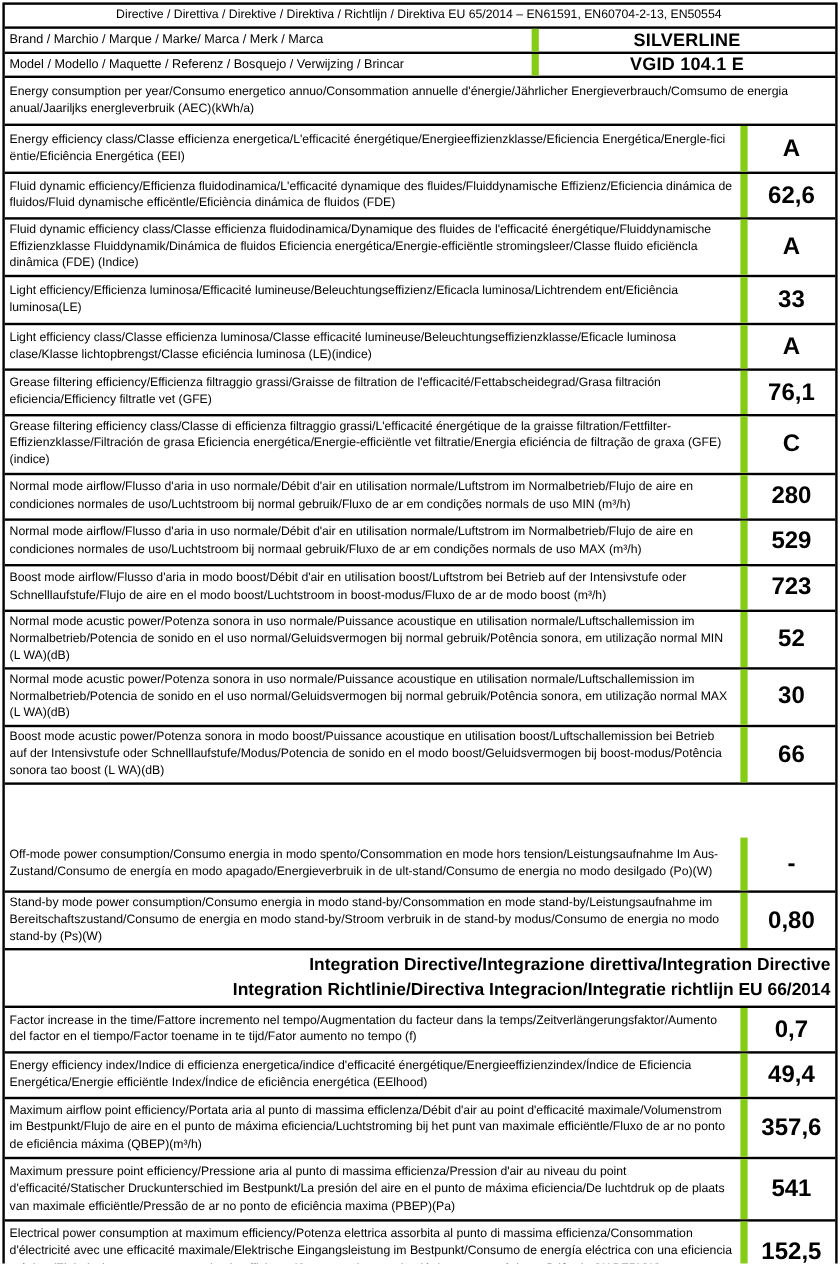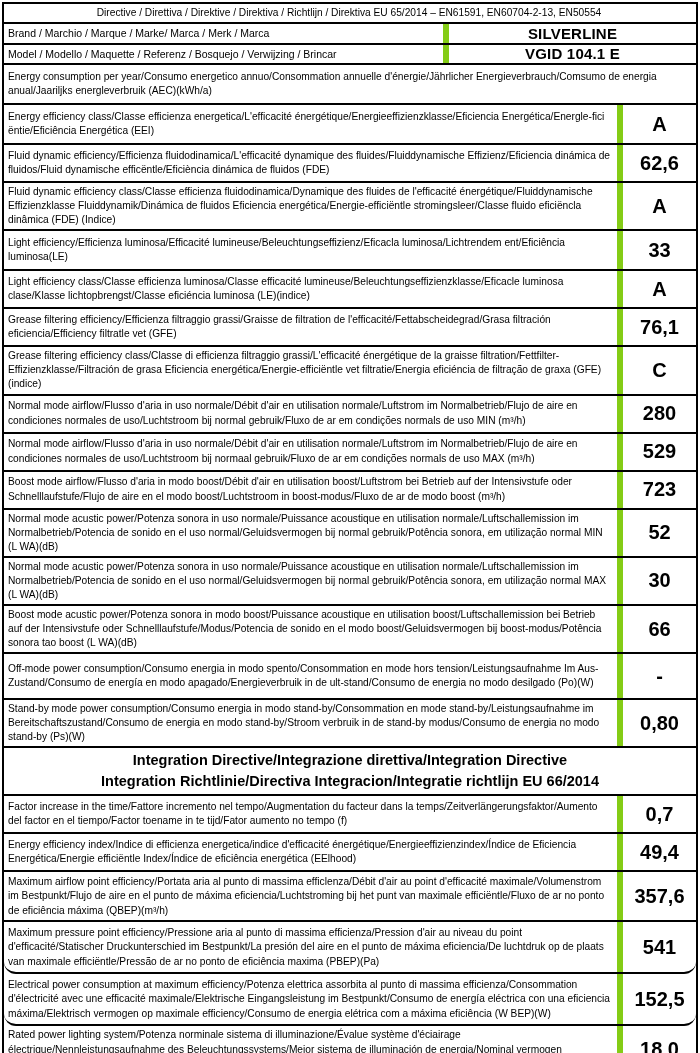--- a/index.html
+++ b/index.html
@@ -52,28 +52,29 @@
   .section-header {
     min-height: 44px;
     flex-direction: column;
     justify-content: center;
     display: flex;
     text-align: center;
     font-weight: bold;
     font-size: 14.5px;
     line-height: 1.45;
     padding: 2px 4px;
+    align-items: flex-end;
   }
   
   .h38 { min-height: 38px; }
   .h40 { min-height: 40px; }
   .h44 { min-height: 44px; }
-  .h46 { min-height: 46px; }
+  .h46 { min-height: 46px; margin-top: 44px; }
   .h50 { min-height: 50px; }
-  .h52 { min-height: 52px; border-radius: 12px; }
+  .h52 { min-height: 52px; }
 </style>
 </head>
 <body>
 
 <div class="sheet">
 
   <div class="row full-row top-directive">
     <div class="cell label-cell">Directive / Direttiva / Direktive / Direktiva / Richtlijn / Direktiva EU 65/2014 – EN61591, EN60704-2-13, EN50554</div>
   </div>
 

